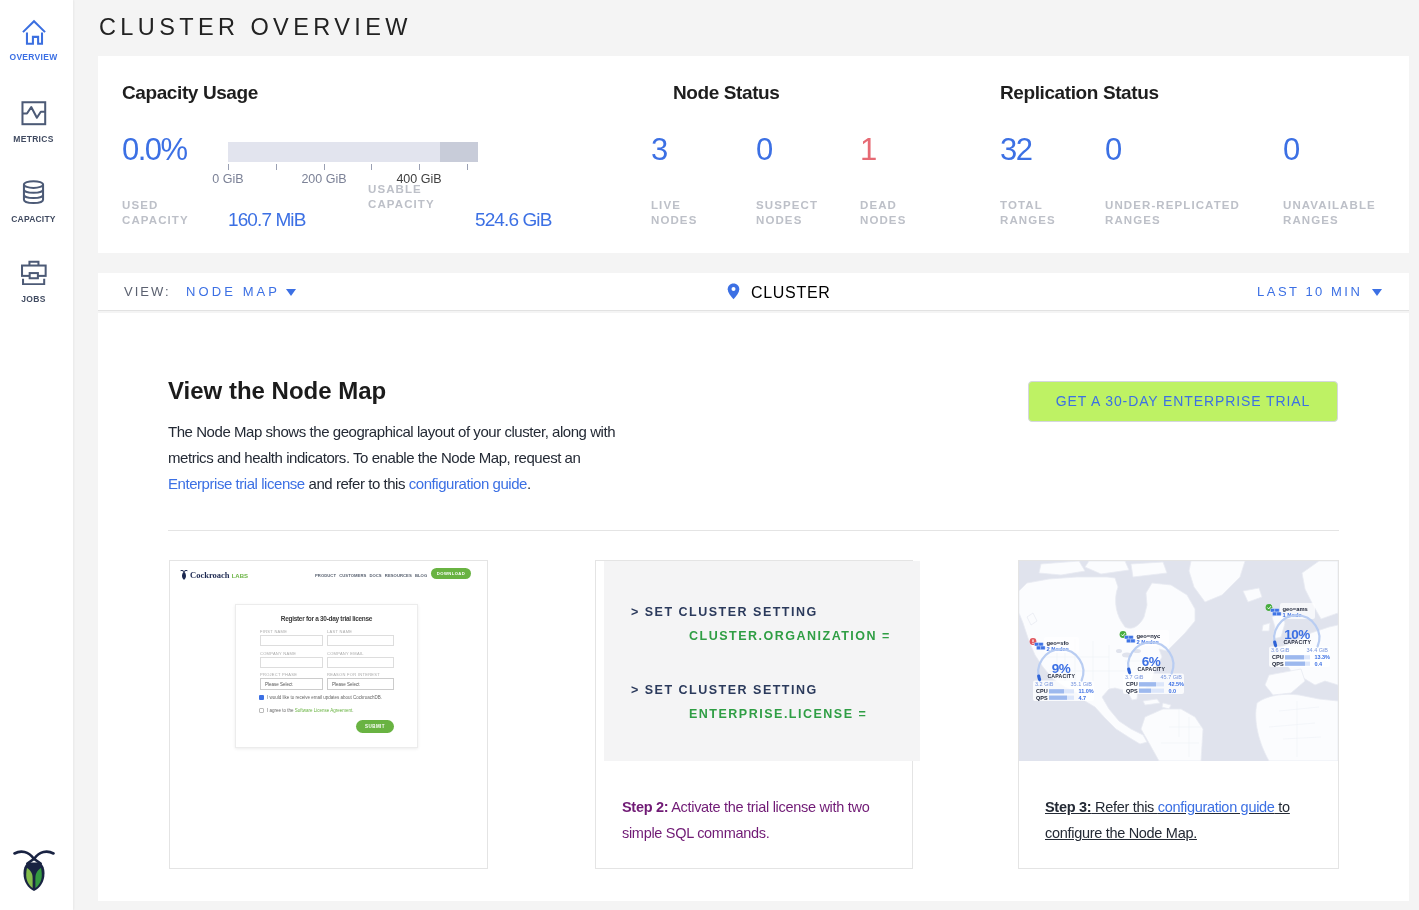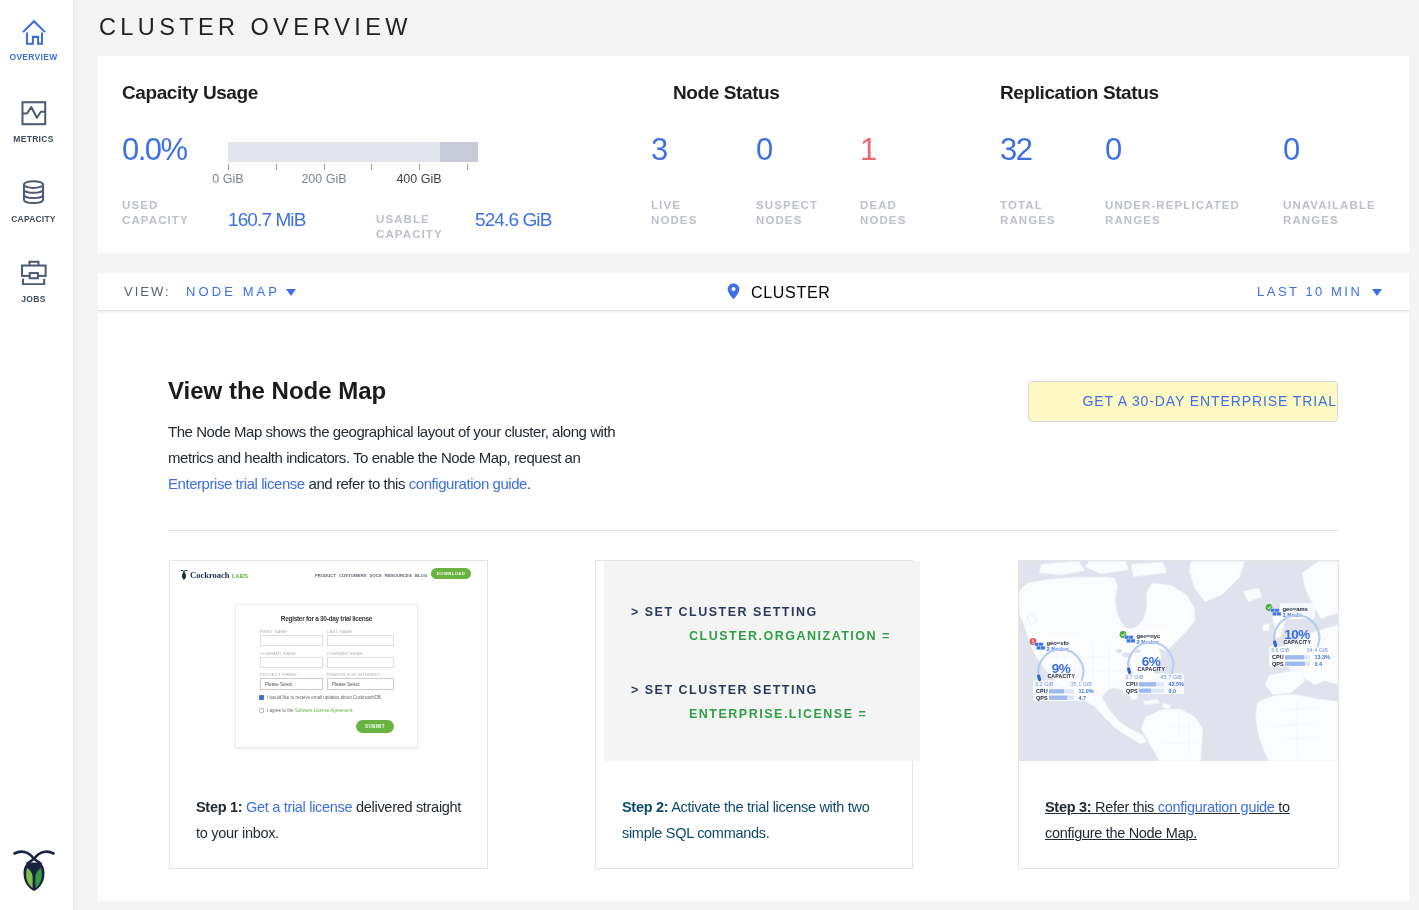--- a/index.html
+++ b/index.html
@@ -77,21 +77,21 @@
   <div class="abs" style="left:226px;top:108px;width:1px;height:6px;background:#9aa0b3;"></div>
   <div class="abs" style="left:273px;top:108px;width:1px;height:6px;background:#9aa0b3;"></div>
   <div class="abs" style="left:321px;top:108px;width:1px;height:6px;background:#9aa0b3;"></div>
   <div class="abs" style="left:369px;top:108px;width:1px;height:6px;background:#9aa0b3;"></div>
   <div class="abs" style="left:100px;top:116px;width:60px;text-align:center;font-size:12.5px;color:#7c8297;">0 GiB</div>
   <div class="abs" style="left:196px;top:116px;width:60px;text-align:center;font-size:12.5px;color:#7c8297;">200 GiB</div>
   <div class="abs" style="left:291px;top:116px;width:60px;text-align:center;font-size:12.5px;color:#404040;">400 GiB</div>
 
   <div class="abs statlabel" style="left:24px;top:142px;">USED<br>CAPACITY</div>
   <div class="abs statval" style="left:130px;top:153px;">160.7 MiB</div>
-  <div class="abs statlabel" style="left:270px;top:156px;margin-left:8px;">USABLE<br>CAPACITY</div>
+  <div class="abs statlabel" style="left:270px;top:126px;">USABLE<br>CAPACITY</div>
   <div class="abs statval" style="left:377px;top:153px;">524.6 GiB</div>
 
   <div class="abs secthead" style="left:553px;top:26px;margin-left:22px;">Node Status</div>
   <div class="abs bignum" style="left:553px;top:76px;">3</div>
   <div class="abs bignum" style="left:658px;top:76px;">0</div>
   <div class="abs" style="left:762px;top:76px;font-size:31px;letter-spacing:-1.5px;color:#e66a74;">1</div>
   <div class="abs statlabel" style="left:553px;top:142px;">LIVE<br>NODES</div>
   <div class="abs statlabel" style="left:658px;top:142px;">SUSPECT<br>NODES</div>
   <div class="abs statlabel" style="left:762px;top:142px;">DEAD<br>NODES</div>
 
@@ -117,21 +117,21 @@
   <div class="abs" style="left:1274px;top:16px;width:0;height:0;border-left:5.5px solid transparent;border-right:5.5px solid transparent;border-top:7px solid #3c70e4;"></div>
 </div>
 
 <div class="panel" style="top:313px;height:588px;">
   <div class="abs" style="left:70px;top:64px;font-size:24px;font-weight:bold;color:#1b1b1b;">View the Node Map</div>
   <div class="abs" style="left:70px;top:106px;font-size:15px;letter-spacing:-0.45px;line-height:26px;color:#242a35;">
     The Node Map shows the geographical layout of your cluster, along with<br>
     metrics and health indicators. To enable the Node Map, request an<br>
     <span class="blue">Enterprise trial license</span> and refer to this <span class="blue">configuration guide</span>.
   </div>
-  <div class="abs" style="left:930px;top:68px;width:310px;height:41px;border:1px solid #d4d7de;border-radius:4px;background:#fef9c3;text-align:right;line-height:39px;font-size:14px;letter-spacing:0.9px;color:#3c70e4;">GET A 30-DAY ENTERPRISE TRIAL</div>
+  <div class="abs" style="left:930px;top:68px;width:310px;height:41px;border:1px solid #d4d7de;border-radius:4px;background:#bef264;text-align:center;line-height:39px;font-size:14px;letter-spacing:0.9px;color:#3c70e4;">GET A 30-DAY ENTERPRISE TRIAL</div>
   <div class="abs" style="left:70px;top:217px;width:1171px;height:1px;background:#e4e4e4;"></div>
 
   <div class="abs" style="left:71px;top:247px;width:319px;height:309px;border:1px solid #e4e4e4;background:#fff;">
 
     <div class="abs" style="left:0;top:0;width:317px;height:200px;overflow:hidden;">
 
       <svg class="abs" style="left:10px;top:8px;" width="8" height="11" viewBox="0 0 16 22">
         <path d="M1 3 C4 1.5 6.5 2 8 4.5 C9.5 2 12 1.5 15 3 L15 4.5 C12 3.5 10 4 8.8 6 C11 8 12 11 12 14 C12 17.5 10 20.5 8 21.5 C6 20.5 4 17.5 4 14 C4 11 5 8 7.2 6 C6 4 4 3.5 1 4.5 Z" fill="#1d2951"></path>
       </svg>
       <div class="abs" style="left:20px;top:9px;font-size:8.5px;font-weight:bold;color:#1d2951;font-family:'Liberation Serif',serif;">Cockroach <span style="color:#69b342;font-family:'Liberation Sans';font-size:6px;">LABS</span></div>
@@ -152,31 +152,30 @@
         <div class="abs" style="left:91px;top:67px;font-size:4px;color:#aaa;letter-spacing:0.3px;">REASON FOR INTEREST</div>
         <div class="abs" style="left:24px;top:73px;width:63px;height:12px;border:1px solid #ccc;font-size:4.5px;color:#555;line-height:12px;padding-left:4px;">Please Select</div>
         <div class="abs" style="left:91px;top:73px;width:67px;height:12px;border:1px solid #ccc;font-size:4.5px;color:#555;line-height:12px;padding-left:4px;">Please Select</div>
         <div class="abs" style="left:23px;top:90px;width:5px;height:5px;background:#3c70e4;border-radius:1px;"></div>
         <div class="abs" style="left:31px;top:90px;font-size:4.5px;color:#666;">I would like to receive email updates about CockroachDB.</div>
         <div class="abs" style="left:23px;top:103px;width:5px;height:5px;border:1px solid #bbb;border-radius:1px;"></div>
         <div class="abs" style="left:31px;top:103px;font-size:4.5px;color:#666;">I agree to the <span style="color:#69b342;">Software License Agreement</span>.</div>
         <div class="abs" style="left:120px;top:115px;width:38px;height:13px;background:#69b342;border-radius:7px;color:#fff;font-size:4.5px;font-weight:bold;text-align:center;line-height:13px;letter-spacing:0.5px;">SUBMIT</div>
       </div>
     </div>
-    <div class="abs" style="left:26px;top:233px;font-size:14.5px;letter-spacing:-0.3px;line-height:26px;color:#242a35;"><b>Step 1:</b> <span class="blue">Get a trial license</span> delivered straight<br>to your inbox.</div>
   </div>
 
   <div class="abs" style="left:497px;top:247px;width:318px;height:309px;border:1px solid #e4e4e4;background:#fff;">
     <div class="abs" style="left:8px;top:0;width:316px;height:200px;background:#f4f4f5;text-align:center;">
       <div class="abs" style="left:27px;top:44px;font-size:12.5px;font-weight:bold;letter-spacing:1.5px;color:#2b3a5c;">&gt; SET CLUSTER SETTING</div>
       <div class="abs" style="left:85px;top:68px;font-size:12.5px;font-weight:bold;letter-spacing:1.5px;color:#2f9e44;">CLUSTER.ORGANIZATION =</div>
       <div class="abs" style="left:27px;top:122px;font-size:12.5px;font-weight:bold;letter-spacing:1.5px;color:#2b3a5c;">&gt; SET CLUSTER SETTING</div>
       <div class="abs" style="left:85px;top:146px;font-size:12.5px;font-weight:bold;letter-spacing:1.5px;color:#2f9e44;">ENTERPRISE.LICENSE =</div>
     </div>
-    <div class="abs" style="left:26px;top:233px;font-size:14.5px;letter-spacing:-0.3px;line-height:26px;color:#0c4a6e;"><b>Step 2:</b> Activate the trial license with two<br>simple SQL commands.</div>
+    <div class="abs" style="left:26px;top:233px;font-size:14.5px;letter-spacing:-0.3px;line-height:26px;color:#701a75;"><b>Step 2:</b> Activate the trial license with two<br>simple SQL commands.</div>
   </div>
 
   <div class="abs" style="left:920px;top:247px;width:321px;height:309px;border:1px solid #e4e4e4;background:#fff;">
     <div class="abs" style="left:0;top:0;width:319px;height:200px;overflow:hidden;">
       <svg width="319" height="200" viewBox="0 0 319 200">
         <rect width="319" height="200" fill="#e0e3ed"></rect>
         <g fill="#fbfcfe" stroke="#e9ebf3" stroke-width="0.8">
 
           <path d="M22 3 L60 0 L66 10 L42 14 L20 12 Z"></path>
           <path d="M70 0 L106 0 L110 9 L82 13 L66 6 Z"></path>

